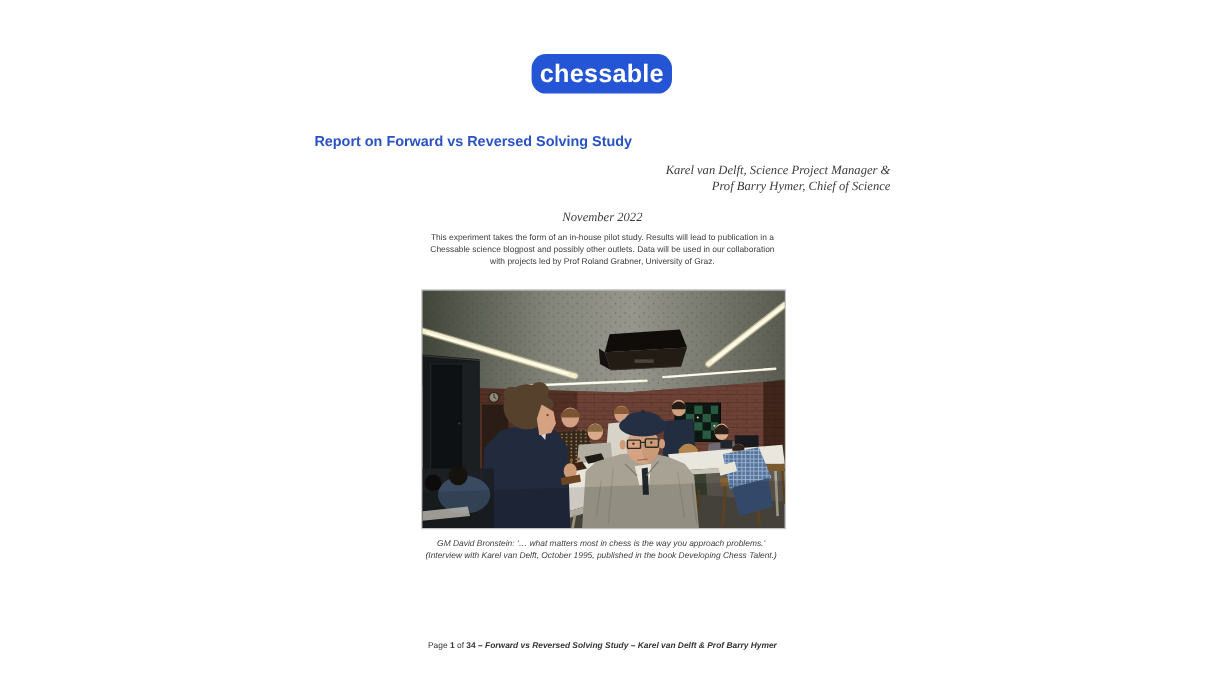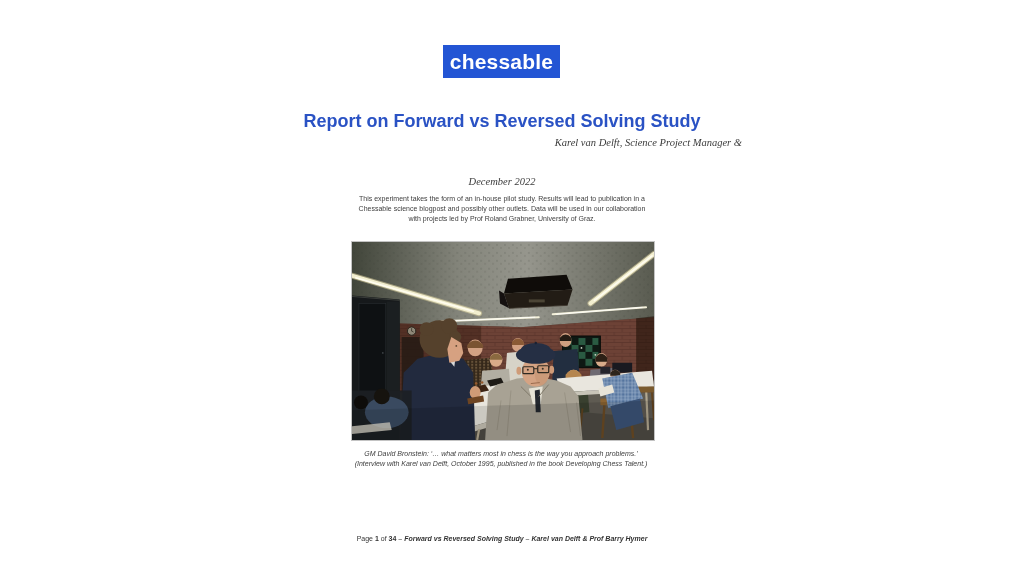--- a/index.html
+++ b/index.html
@@ -3,25 +3,25 @@
 <meta charset="utf-8">
 <style>
   html,body { margin:0; padding:0; background:#ffffff; }
   .canvas {
     position:relative; width:1024px; height:576px; background:#ffffff;
     font-family:"Liberation Sans", sans-serif; overflow:hidden;
   }
   .logo {
     position:absolute; left:443px; top:45px; width:117px; height:33px;
     background:#2355d4; color:#ffffff; display:flex; align-items:center; justify-content:center;
-    font-weight:bold; font-size:21px; letter-spacing:0.2px;
+    font-weight:bold; font-size:21px; letter-spacing:0.2px;border-radius:12px;
   }
   .doc-title {
-    position:absolute; left:262px; top:111px; width:480px; text-align:center;
-    color:#2a52c4; font-weight:bold; font-size:18px;
+    position:absolute; left:262px; top:111px; width:480px; text-align:left;
+    color:#2a52c4; font-weight:bold; font-size:12px;
   }
   .byline {
     position:absolute; left:262px; top:136px; width:480px; text-align:right;
     font-family:"Liberation Serif", serif; font-style:italic;
     font-size:10.5px; line-height:13px; color:#3b3b3b;
   }
   .date-line {
     position:absolute; left:262px; top:176px; width:480px; text-align:center;
     font-family:"Liberation Serif", serif; font-style:italic;
     font-size:10.5px; color:#3b3b3b;
@@ -52,23 +52,24 @@
 <div class="canvas">
 
   <div class="logo">
     <span>chessable</span>
   </div>
 
   <div class="doc-title">Report on Forward vs Reversed Solving Study</div>
 
   <div class="byline">
     <div>Karel van Delft, Science Project Manager &amp;</div>
-  </div>
-
-  <div class="date-line">December 2022</div>
+    <div>Prof Barry Hymer, Chief of Science</div>
+  </div>
+
+  <div class="date-line">November 2022</div>
 
   <div class="intro">
     <div>This experiment takes the form of an in-house pilot study. Results will lead to publication in a</div>
     <div>Chessable science blogpost and possibly other outlets. Data will be used in our collaboration</div>
     <div>with projects led by Prof Roland Grabner, University of Graz.</div>
   </div>
 
   <div class="photo">
     <svg viewBox="0 0 304 200" preserveAspectRatio="none">
       <defs>

